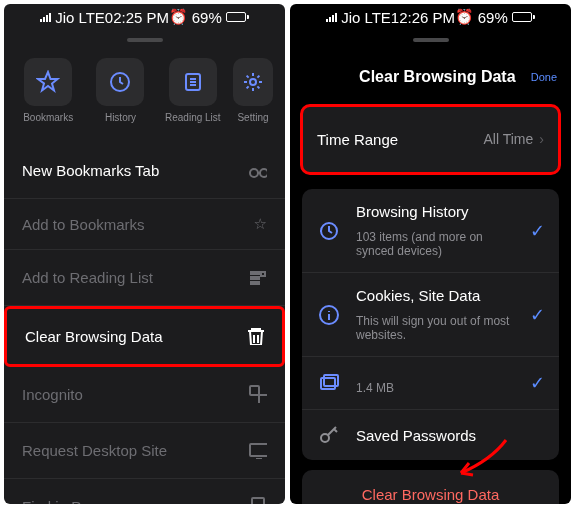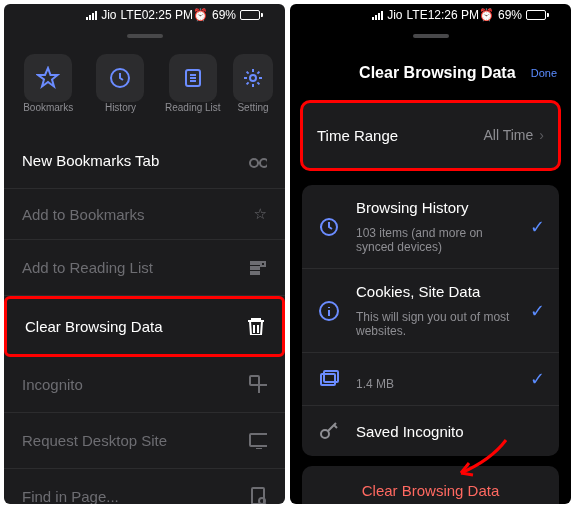--- a/index.html
+++ b/index.html
@@ -1,30 +1,30 @@
 <!DOCTYPE html>
 <html><head>
 <meta charset="utf-8">
 <style>
 *{margin:0;padding:0;box-sizing:border-box;font-family:-apple-system,BlinkMacSystemFont,sans-serif}
 body{background:#fff;width:575px;height:508px;display:flex;gap:5px;padding:4px}
 .phone{flex:1;background:#1c1c1e;border-radius:6px;overflow:hidden;position:relative;color:#fff}
 .phone.right{background:#000}
-.status-bar{display:flex;justify-content:flex-end;align-items:center;padding:4px 22px;font-size:12px;font-weight:500}
+.status-bar{display:flex;justify-content:center;align-items:center;padding:4px 10px;font-size:15px;font-weight:500}
 .status-left,.status-right{display:flex;align-items:center;gap:4px}
 .signal{display:inline-flex;align-items:flex-end;gap:1px}
 .signal i{width:2px;background:#fff;display:inline-block}
 .signal i:nth-child(1){height:3px}.signal i:nth-child(2){height:5px}.signal i:nth-child(3){height:7px}.signal i:nth-child(4){height:9px}
 .battery{display:inline-flex;align-items:center}
 .battery-body{width:20px;height:10px;border:1px solid #fff;border-radius:2px;padding:1px}
 .battery-fill{width:70%;height:100%;background:#fff;border-radius:1px}
 .battery-tip{width:2px;height:4px;background:#fff;margin-left:1px;border-radius:0 1px 1px 0}
 .handle{width:36px;height:4px;background:#48484a;border-radius:2px;margin:8px auto}
 .toolbar{display:flex;gap:8px;padding:8px 12px}
-.tool{flex:1;display:flex;flex-direction:column;align-items:center;}
+.tool{flex:1;display:flex;flex-direction:column;align-items:center;gap:6px}
 .tool-icon{width:48px;height:48px;background:#2c2c2e;border-radius:10px;display:flex;align-items:center;justify-content:center}
 .tool-icon svg{width:24px;height:24px;stroke:#6b8cff;fill:none;stroke-width:2}
 .tool-label{font-size:10px;color:#8e8e93}
 .tool.partial{flex:0 0 30px}
 .tool.partial .tool-icon{width:40px}
 .menu{margin-top:12px}
 .menu-row{display:flex;align-items:center;justify-content:space-between;padding:16px 18px;border-bottom:1px solid #2c2c2e;font-size:15px}
 .menu-row.dim{color:#6d6d72}
 .menu-row .icon{color:#6d6d72}
 .highlight-red{border:3px solid #f00;border-radius:6px}
@@ -243,21 +243,21 @@
       <span class="check">✓</span>
     </div>
     <div class="data-row">
       <span class="data-icon" style="color:#8e8e93">
           <svg>
             <circle cx="7" cy="14" r="4"></circle>
             <path d="M10 11l8-8M16 5l3 3"></path>
           </svg>
         </span>
       <div class="data-text">
-        <div class="data-title">Saved Incognito</div>
+        <div class="data-title">Saved Passwords</div>
       </div>
     </div>
   </div>
   <div class="bottom-action">Clear Browsing Data</div>
   <div class="arrow">
     <svg viewBox="0 0 60 45">
         <path d="M55 5 Q40 25 10 38" stroke="#f00" stroke-width="3" fill="none"></path>
         <path d="M10 38 l8 -10 M10 38 l12 2" stroke="#f00" stroke-width="3" fill="none"></path>
       </svg>
   </div>

